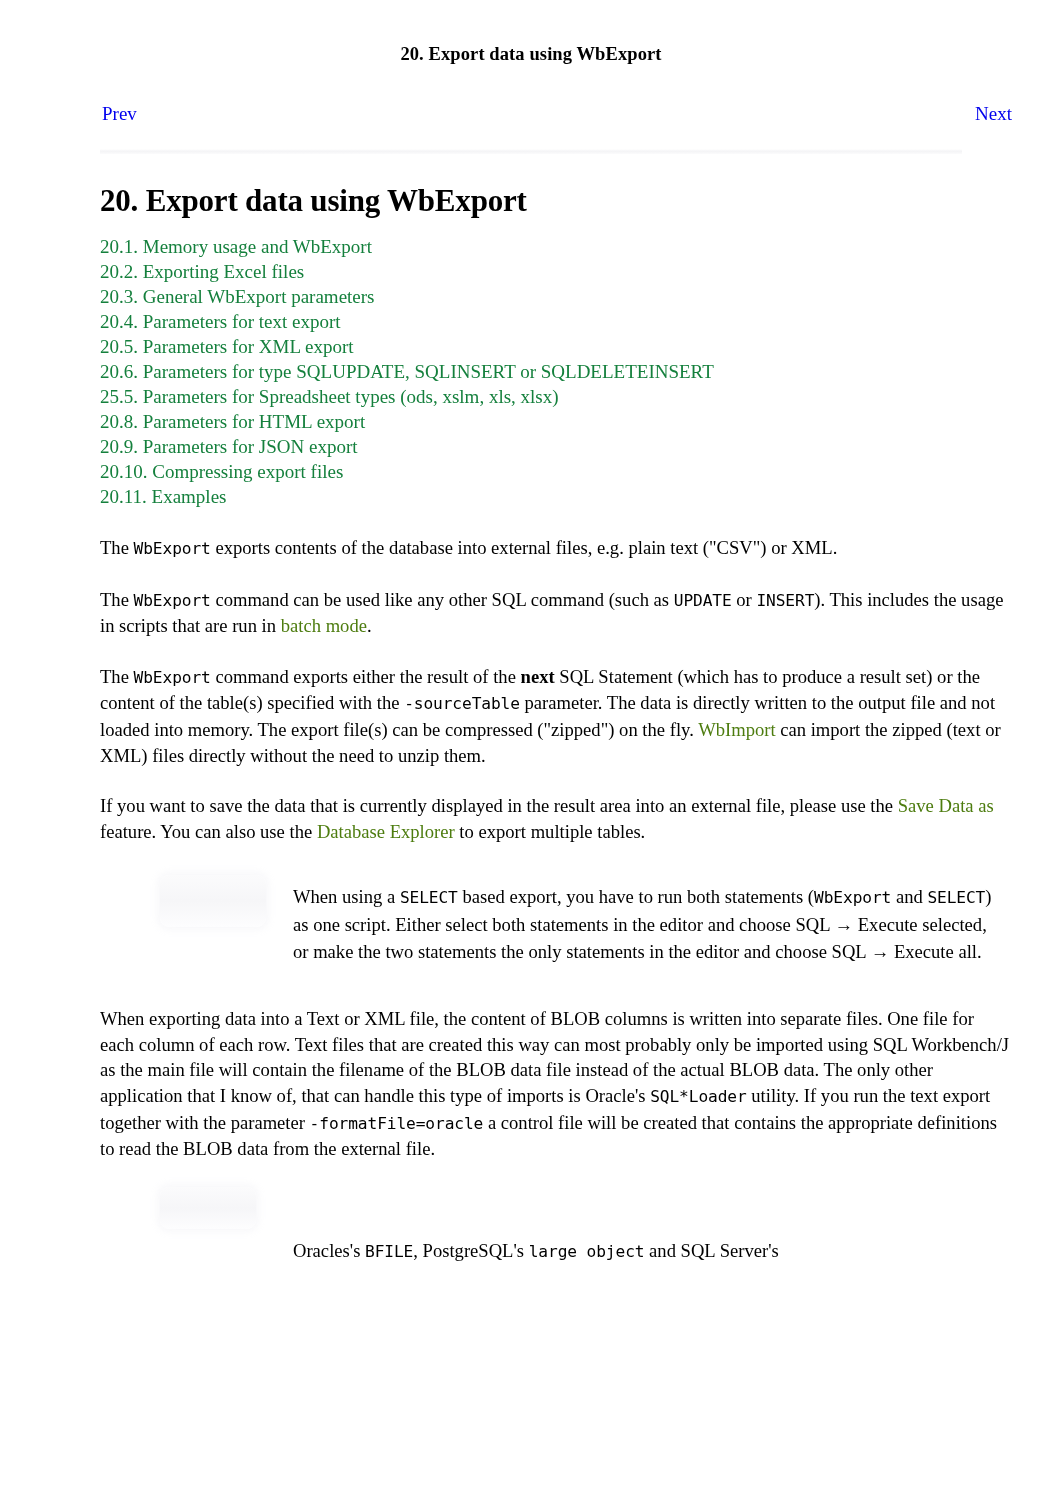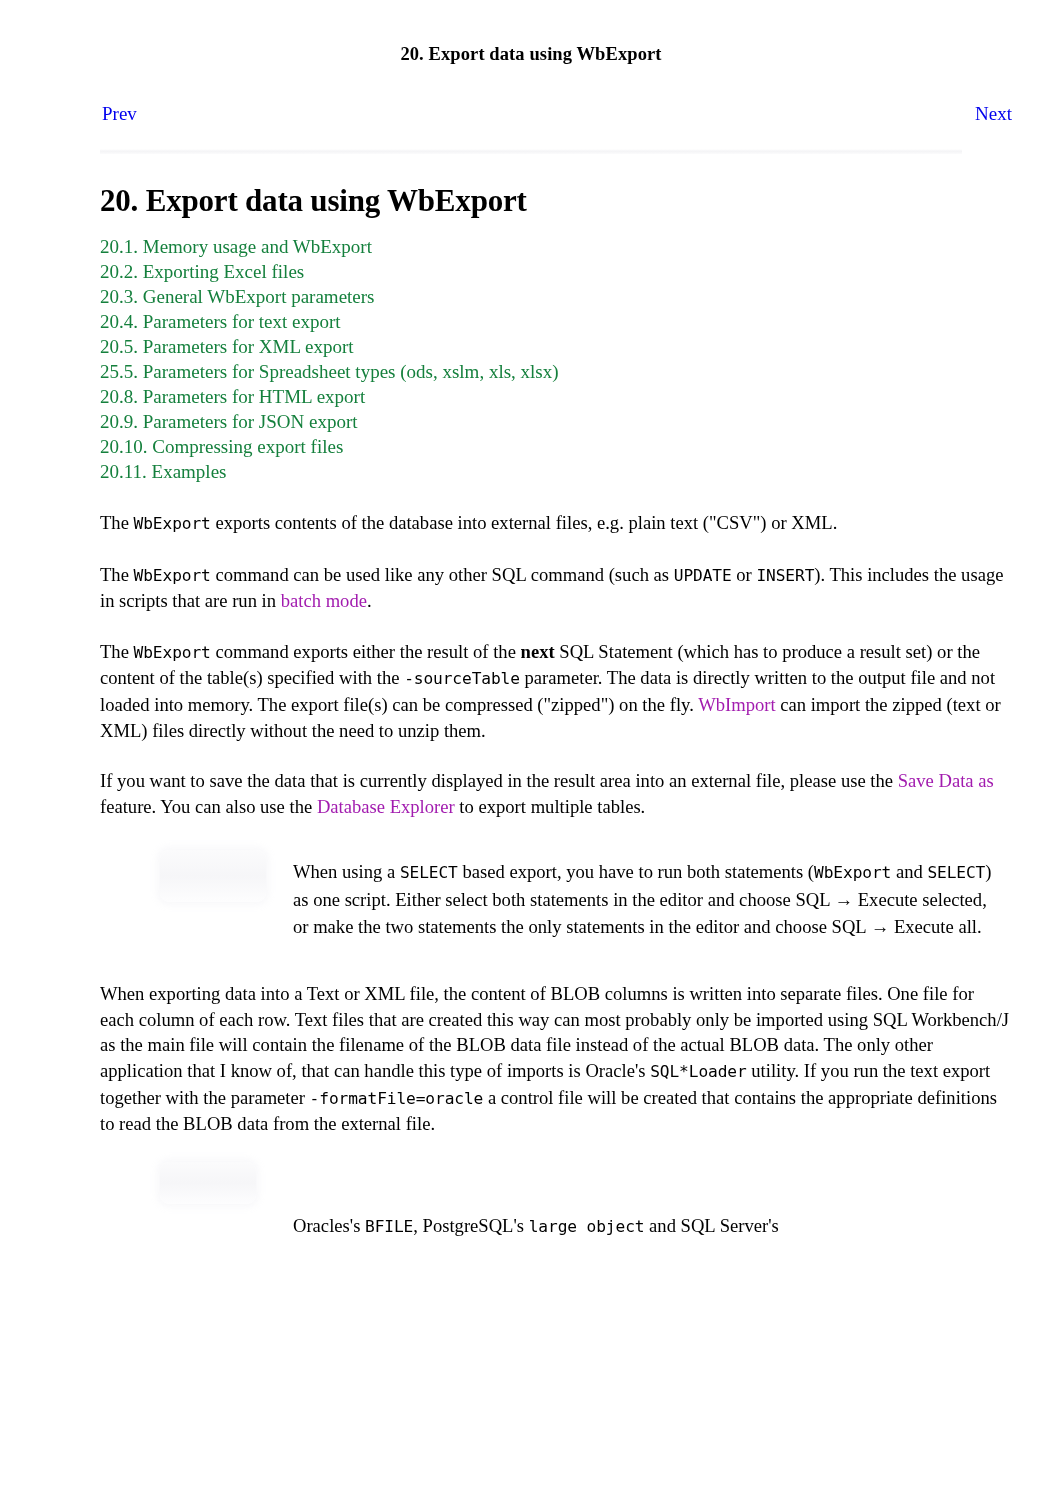--- a/index.html
+++ b/index.html
@@ -95,21 +95,21 @@
   }
 
   code, .code {
     font-family: "DejaVu Sans Mono", "Liberation Mono", monospace;
     font-size: 16.2px;
     letter-spacing: -0.1px;
   }
   .bold { font-weight: bold; }
 
   a.inline {
-    color: #a21caf;
+    color: #4d7c0f;
     text-decoration: none;
   }
 
   
   .note {
     display: flex;
     align-items: flex-start;
     margin: 0 0 26px 0;
     padding-left: 60px;
   }
@@ -157,20 +157,21 @@
   <div class="content">
 
     <h1 class="chapter-title">20. Export data using WbExport</h1>
 
     <ul class="toc">
       <li><a class="inline" href="#">20.1. Memory usage and WbExport</a></li>
       <li><a class="inline" href="#">20.2. Exporting Excel files</a></li>
       <li><a class="inline" href="#">20.3. General WbExport parameters</a></li>
       <li><a class="inline" href="#">20.4. Parameters for text export</a></li>
       <li><a class="inline" href="#">20.5. Parameters for XML export</a></li>
+      <li><a class="inline" href="#">20.6. Parameters for type SQLUPDATE, SQLINSERT or SQLDELETEINSERT</a></li>
       <li><a class="inline" href="#">25.5. Parameters for Spreadsheet types (ods, xslm, xls, xlsx)</a></li>
       <li><a class="inline" href="#">20.8. Parameters for HTML export</a></li>
       <li><a class="inline" href="#">20.9. Parameters for JSON export</a></li>
       <li><a class="inline" href="#">20.10. Compressing export files</a></li>
       <li><a class="inline" href="#">20.11. Examples</a></li>
     </ul>
 
     <p class="para"><span>The </span><code>WbExport</code><span> exports contents of the database into external files, e.g. plain text ("CSV") or XML.</span></p>
 
     <p class="para"><span>The </span><code>WbExport</code><span> command can be used like any other SQL command (such as </span><code>UPDATE</code><span> or </span><code>INSERT</code><span>). This includes the usage in scripts that are run in </span><a class="inline" href="#">batch mode</a><span>.</span></p>

